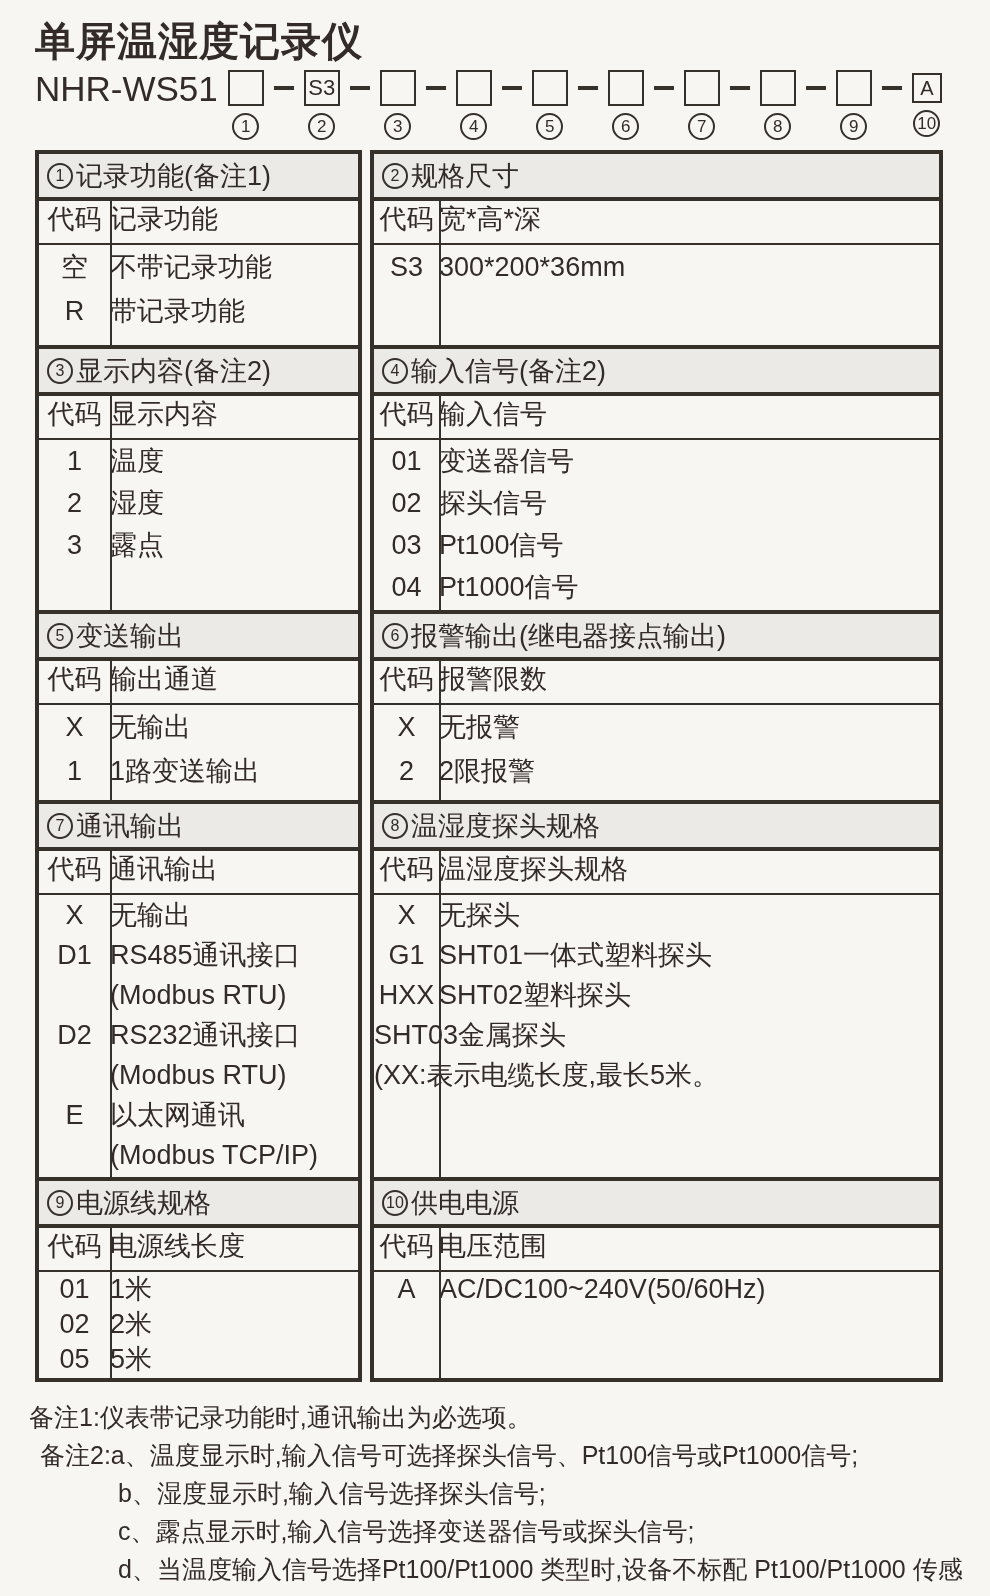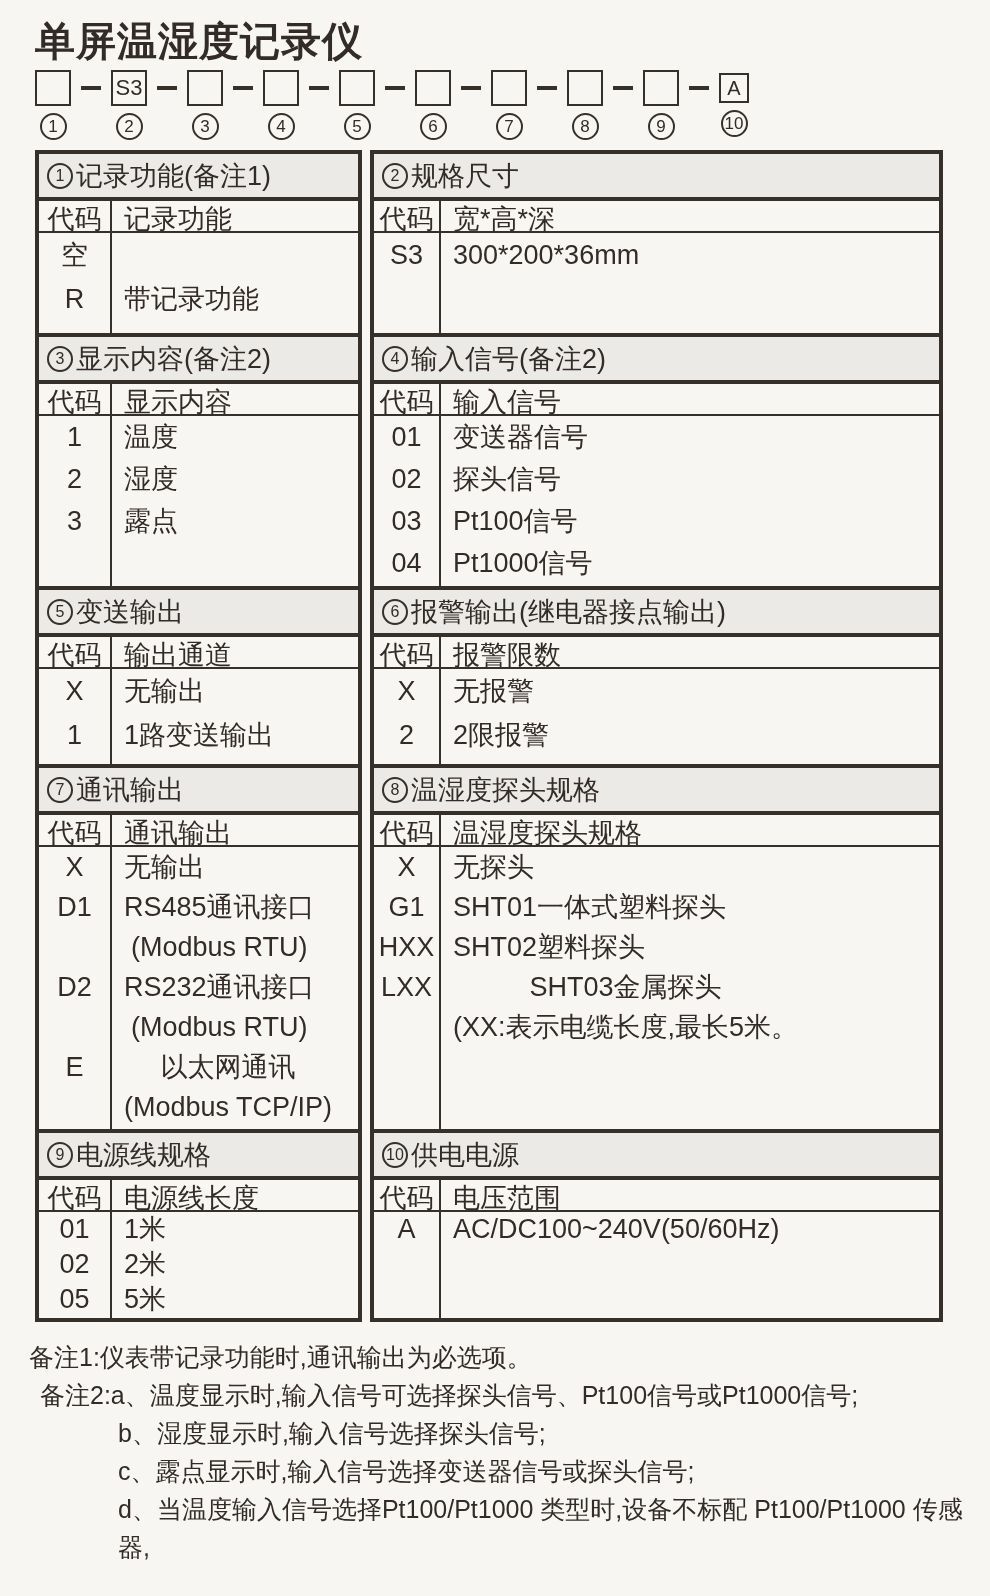--- a/index.html
+++ b/index.html
@@ -30,44 +30,45 @@
   
   .grid{margin:10px 0 0 35px;display:flex;gap:8px;}
   .col{border:4px solid var(--line);background:var(--bg);}
   .col-left{width:327px;--codew:71px;}
   .col-right{width:573px;--codew:65px;}
   .section + .section{border-top:4px solid var(--line);}
   .band{height:47px;background:var(--band);border-bottom:4px solid var(--line);
         display:flex;align-items:center;padding-left:8px;font-size:27px;}
   .badge{width:26px;height:26px;border:2px solid var(--line);border-radius:50%;flex:none;
          display:inline-flex;align-items:center;justify-content:center;font-size:16px;margin-right:3px;}
-  .coderow{height:32px;border-bottom:2px solid var(--line);display:flex;position:relative;
+  .coderow{height:44px;border-bottom:2px solid var(--line);display:flex;position:relative;
            font-size:27px;line-height:36px;}
   .coderow::before,.body::before{content:'';position:absolute;top:0;bottom:0;left:var(--codew);
            width:2px;background:var(--line);}
   .ccell{width:var(--codew);flex:none;text-align:center;}
-  .dcell{padding-left:14px;text-align:center;}
+  .dcell{}
   .body{position:relative;font-size:27px;}
   .body .row{display:flex;}
   .body .row .ccell{text-align:center;}
   .p0{min-height:100px;line-height:44px;}
   .p1{min-height:170px;line-height:42px;}
   .p2{min-height:95px;line-height:44px;}
   .p3{min-height:282px;line-height:40px;}
   .p4{min-height:106px;line-height:35px;}
   
   .notes{margin:16px 0 0 28px;font-size:25px;line-height:38px;}
 </style>
 </head>
 <body>
 
 <div class="page">
   <div class="title">单屏温湿度记录仪</div>
 
   <div class="model-line" id="model-line">
+    <span class="model-prefix">NHR-WS51</span>
   <div class="slot">
         <div class="mbox"></div>
         <div class="circ">1</div>
       </div>
       <div class="mdash"></div>
       <div class="slot">
         <div class="mbox">S3</div>
         <div class="circ">2</div>
       </div>
       <div class="mdash"></div>
@@ -119,20 +120,23 @@
             <span class="badge">1</span>
             <span>记录功能(备注1)</span>
           </div>
           <div class="coderow">
             <div class="ccell">代码</div>
             <div class="dcell">记录功能</div>
           </div>
           <div class="body p0">
             <div class="row">
               <div class="ccell">空</div>
+              <div class="dcell">
+                <div class="line">不带记录功能</div>
+              </div>
             </div>
             <div class="row">
               <div class="ccell">R</div>
               <div class="dcell">
                 <div class="line">带记录功能</div>
               </div>
             </div>
           </div>
         </div>
         <div class="section">
@@ -360,21 +364,20 @@
                 <div class="line">SHT01一体式塑料探头</div>
               </div>
             </div>
             <div class="row">
               <div class="ccell">HXX</div>
               <div class="dcell">
                 <div class="line">SHT02塑料探头</div>
               </div>
             </div>
             <div class="row">
-              <div class="ccell">LXX</div>
               <div class="dcell">
                 <div class="line">SHT03金属探头</div>
                 <div class="line">(XX:表示电缆长度,最长5米。</div>
               </div>
             </div>
           </div>
         </div>
         <div class="section">
           <div class="band">
             <span class="badge">10</span>

